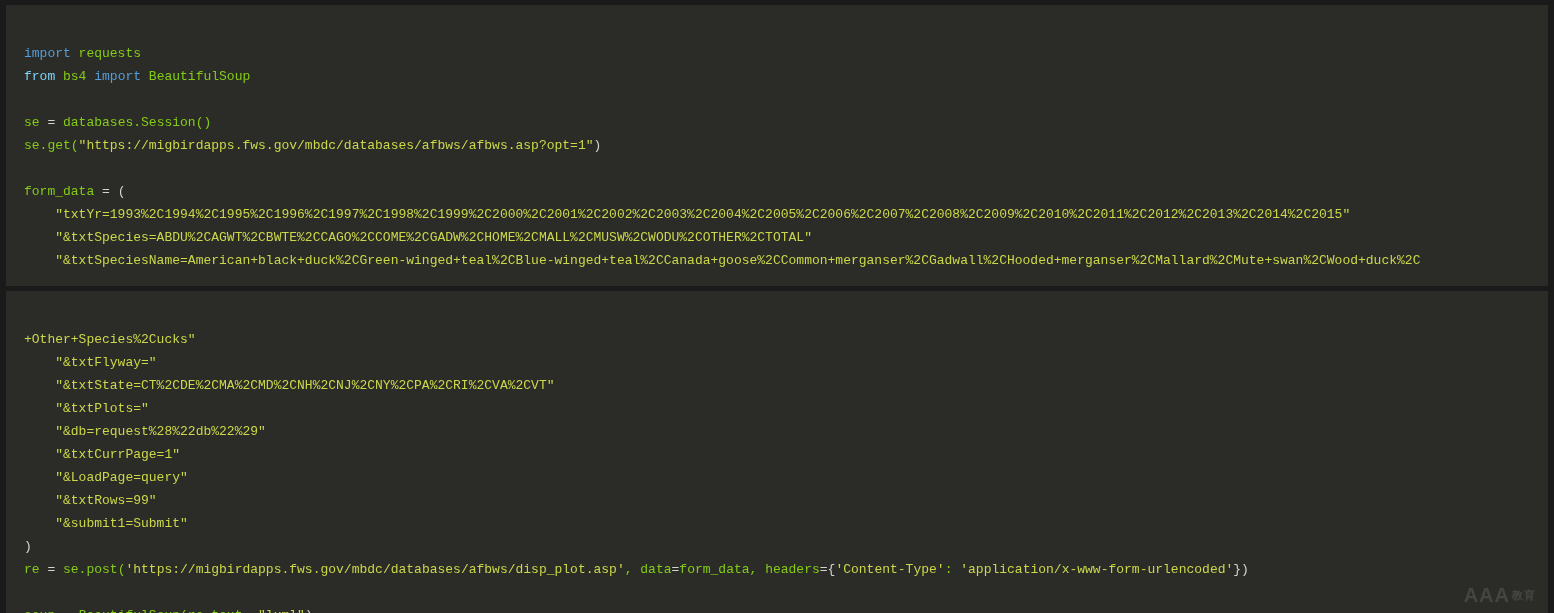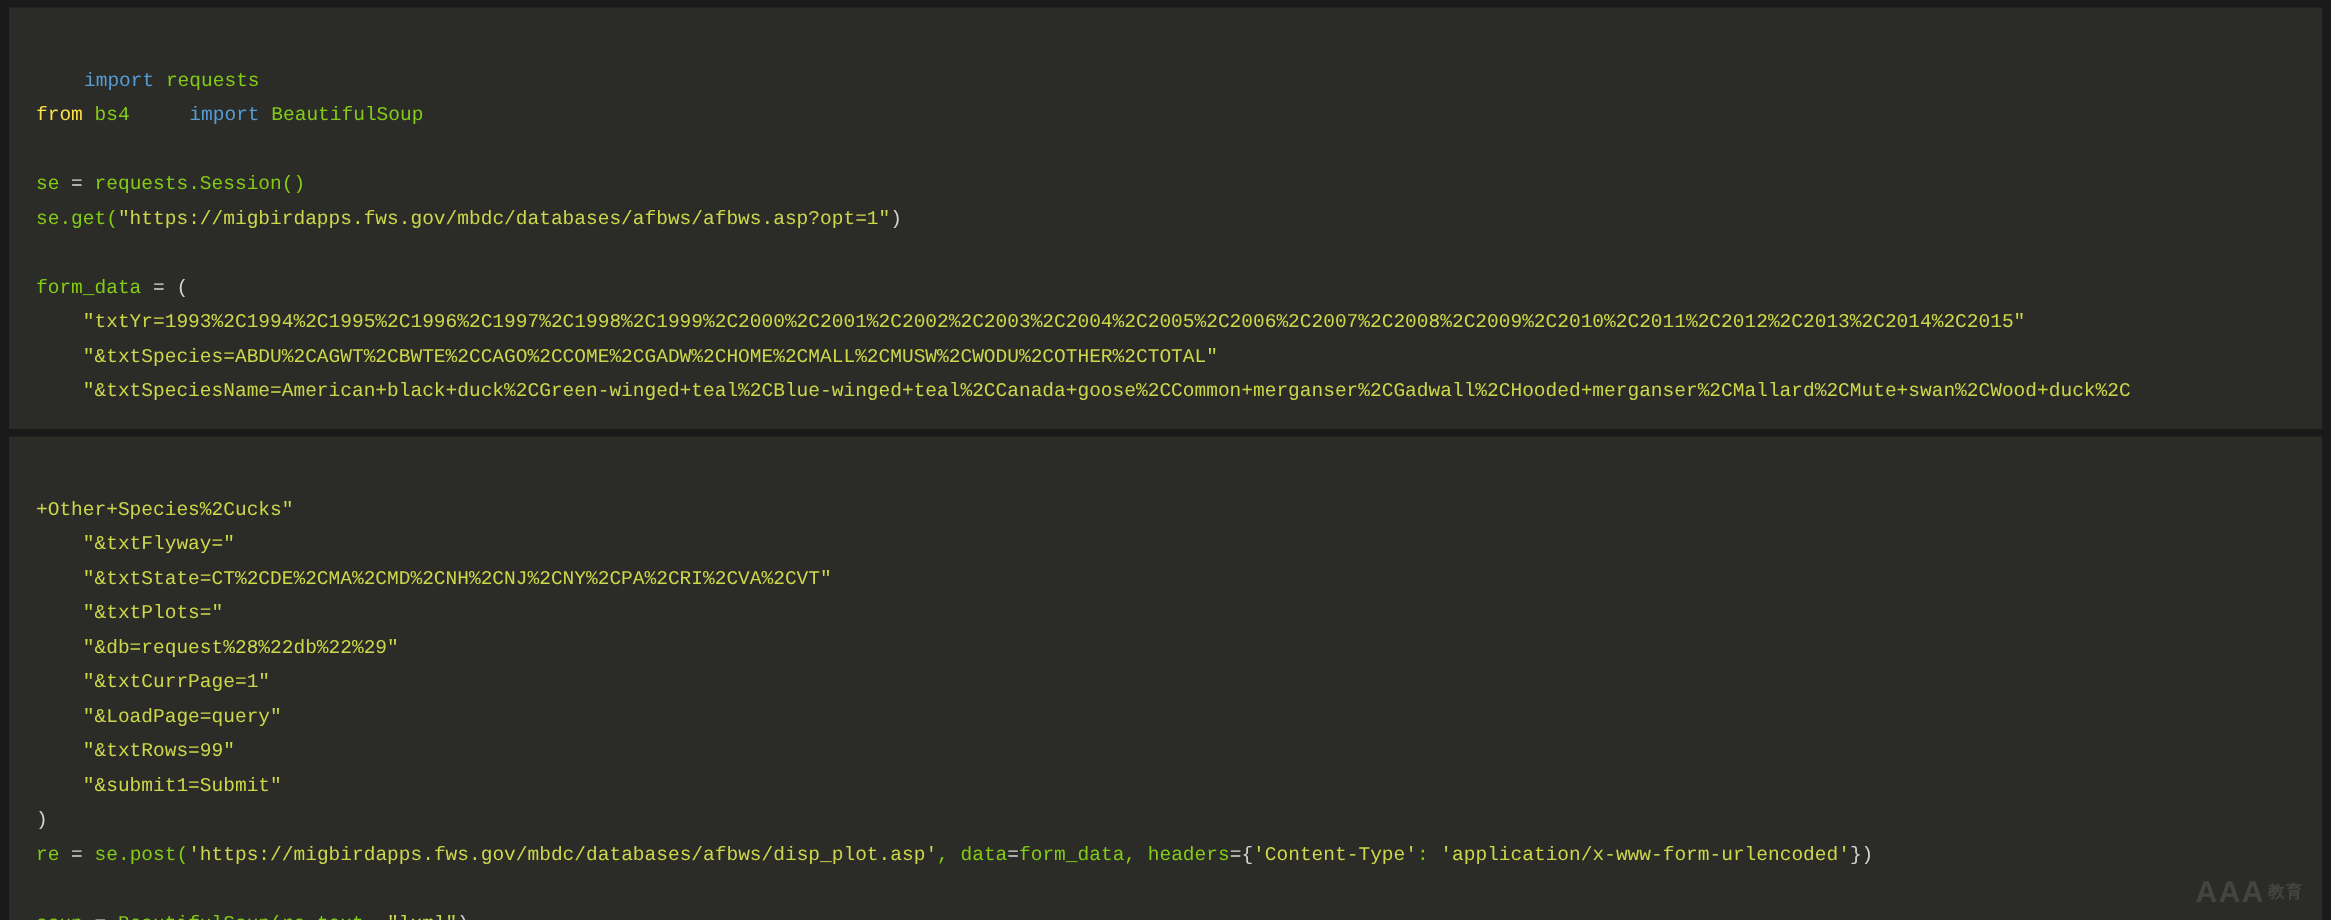--- a/index.html
+++ b/index.html
@@ -10,22 +10,22 @@
     line-height: 23px;
     color: #d4d4d4;
   }
   .code-block {
     background: #2b2c27;
     margin: 5px 6px;
     padding: 14px 18px;
     white-space: pre;
     overflow-x: auto;
   }
-  .kw-import { color: #569cd6; margin-left: 32px; }
-  .kw-from { color: #fde047; }
+  .kw-import { color: #569cd6; }
+  .kw-from { color: #7dd3fc; }
   .identifier { color: #84cc16; }
   .str-y { color: #ccd84a; }
   .paren { color: #d4d4d4; }
   .op { color: #d4d4d4; }
   .watermark {
     position: fixed;
     right: 18px;
     bottom: 6px;
     color: rgba(255,255,255,0.12);
     font-family: Arial, sans-serif;
@@ -39,21 +39,21 @@
     margin-left: 2px;
   }
 </style>
 </head>
 <body>
 
 <div class="code-block">
 <span><span class="kw-import">import</span><span class="identifier"> requests</span></span>
 <span><span class="kw-from">from</span><span class="identifier"> bs4 </span><span class="kw-import">import</span><span class="identifier"> BeautifulSoup</span></span>
 <span></span>
-<span><span class="identifier">se </span><span class="op">=</span><span class="identifier"> requests.Session()</span></span>
+<span><span class="identifier">se </span><span class="op">=</span><span class="identifier"> databases.Session()</span></span>
 <span><span class="identifier">se.get(</span><span class="str-y">"https://migbirdapps.fws.gov/mbdc/databases/afbws/afbws.asp?opt=1"</span><span class="paren">)</span></span>
 <span></span>
 <span><span class="identifier">form_data </span><span class="op">=</span><span class="paren"> (</span></span>
 <span class="str-y">    "txtYr=1993%2C1994%2C1995%2C1996%2C1997%2C1998%2C1999%2C2000%2C2001%2C2002%2C2003%2C2004%2C2005%2C2006%2C2007%2C2008%2C2009%2C2010%2C2011%2C2012%2C2013%2C2014%2C2015"</span>
 <span class="str-y">    "&amp;txtSpecies=ABDU%2CAGWT%2CBWTE%2CCAGO%2CCOME%2CGADW%2CHOME%2CMALL%2CMUSW%2CWODU%2COTHER%2CTOTAL"</span>
 <span class="str-y">    "&amp;txtSpeciesName=American+black+duck%2CGreen-winged+teal%2CBlue-winged+teal%2CCanada+goose%2CCommon+merganser%2CGadwall%2CHooded+merganser%2CMallard%2CMute+swan%2CWood+duck%2C</span>
 </div>
 
 <div class="code-block">
 <span class="str-y">+Other+Species%2Cucks"</span>

